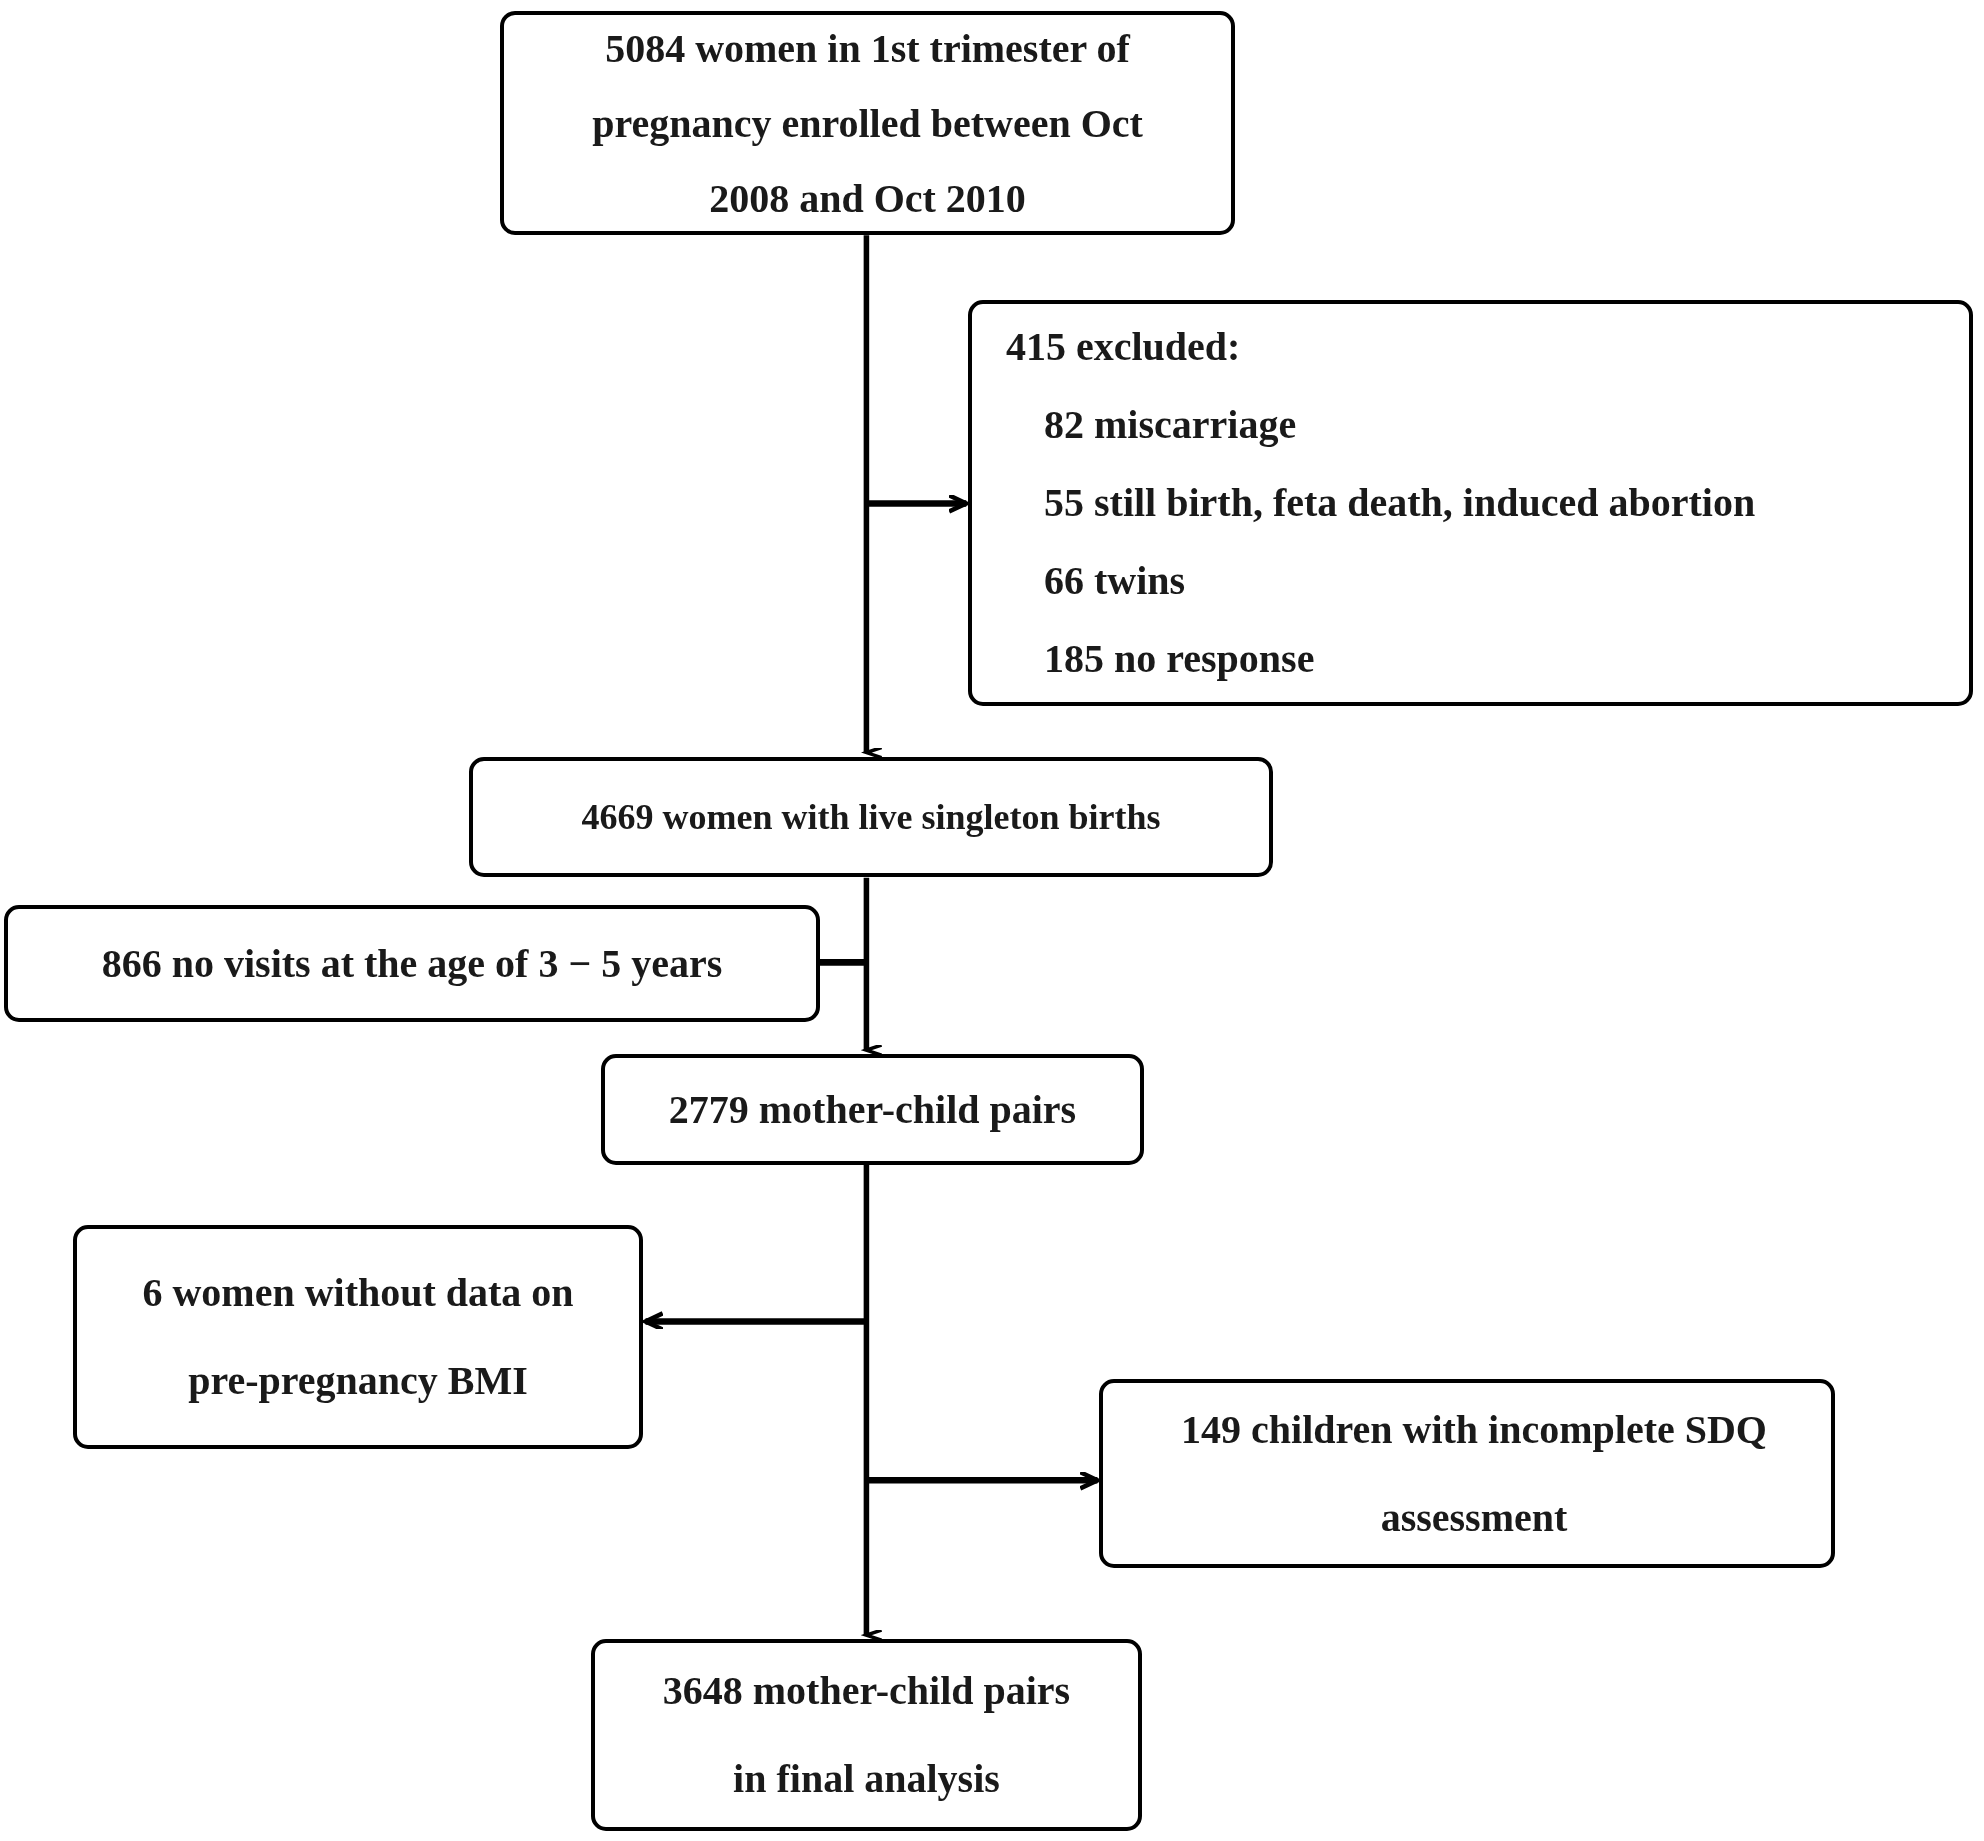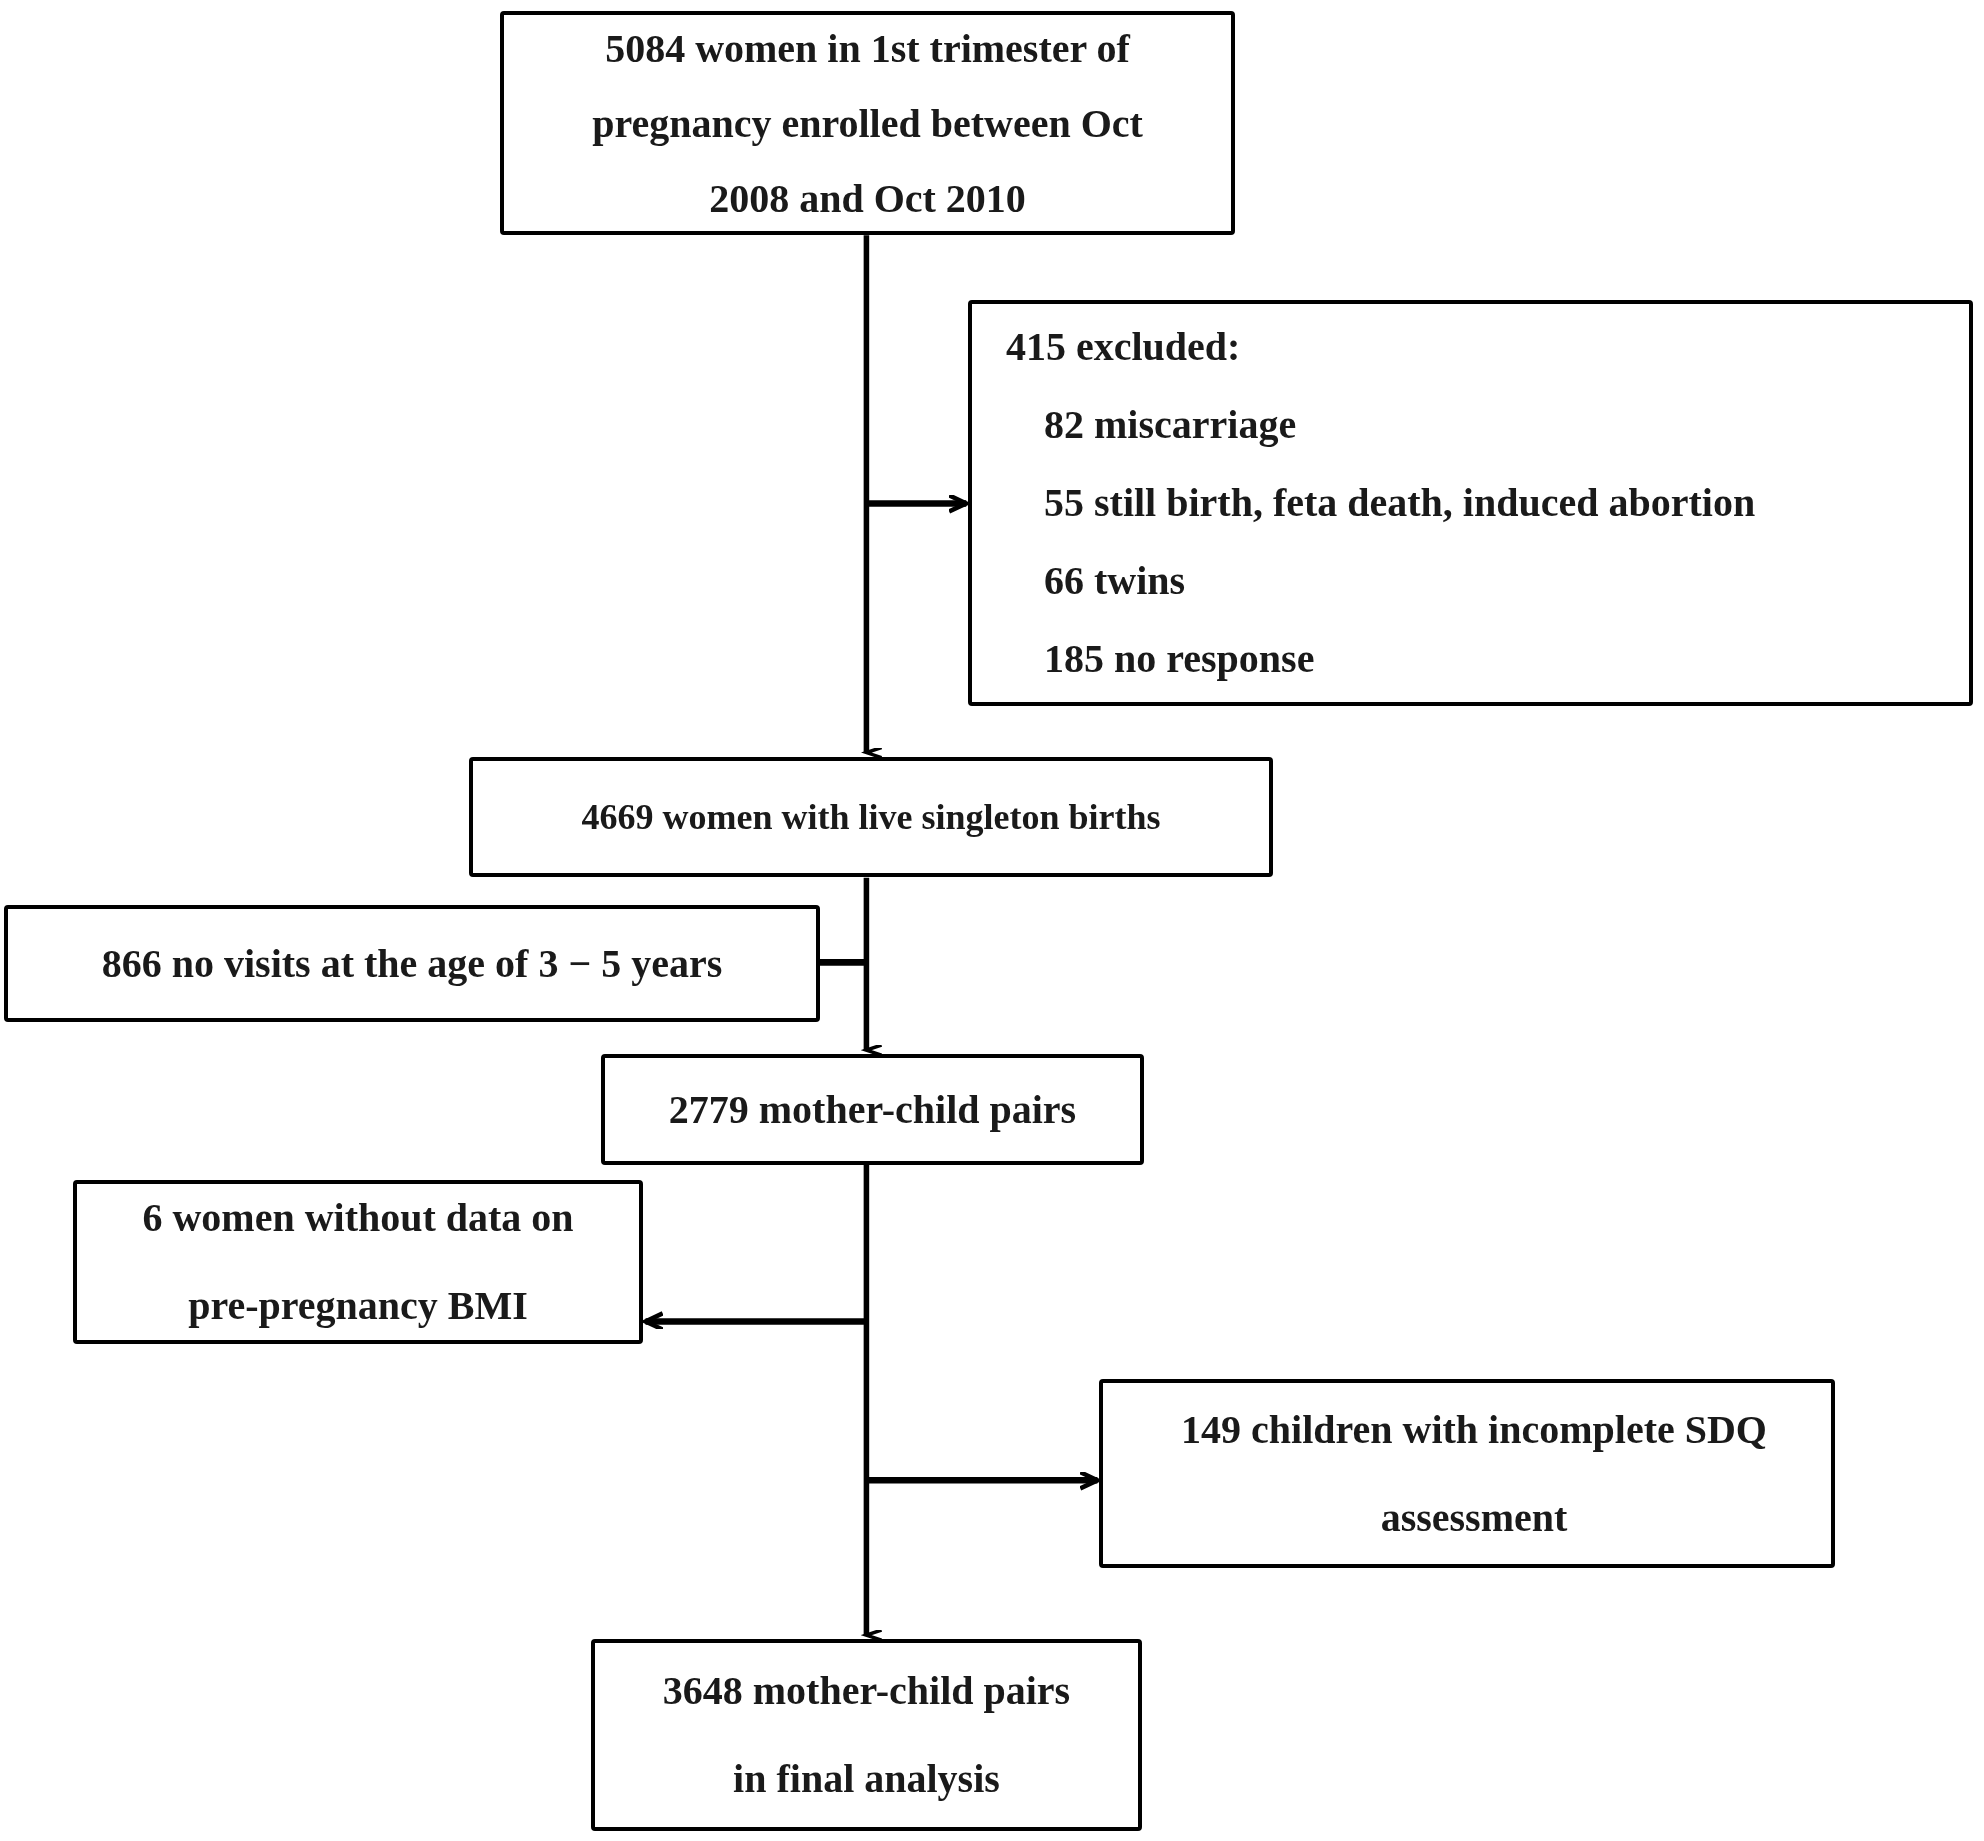--- a/index.html
+++ b/index.html
@@ -22,21 +22,21 @@
     top: 0;
     width: 1985px;
     height: 1842px;
     pointer-events: none;
   }
   .node {
     position: absolute;
     box-sizing: border-box;
     background: #ffffff;
     border: 4.5px solid #000000;
-    border-radius: 4px;
+    border-radius: 15px;
     display: flex;
     flex-direction: column;
     align-items: center;
     justify-content: center;
     text-align: center;
     color: #1a1a1a;
     font-weight: bold;
     font-family: "Liberation Serif", "DejaVu Serif", serif;
   }
   .node .line {
@@ -44,21 +44,21 @@
     white-space: nowrap;
   }
 
   
   #node-enrolled      { left: 500px;  top: 11px;   width: 735px; height: 224px;  font-size: 40px; line-height: 75px; }
   #node-excluded      { left: 968px; top: 300px;  width: 1005px; height: 406px;  font-size: 40px; line-height: 78px;
                         align-items: flex-start; justify-content: center; text-align: left; padding-left: 34px; }
   #node-singleton     { left: 469px;  top: 757px; width: 804px; height: 120px;  font-size: 36px; line-height: 50px; }
   #node-no-visits     { left: 4px;    top: 905px; width: 816px; height: 117px;  font-size: 40px; line-height: 50px; }
   #node-pairs-3803    { left: 601px; top: 1054px; width: 543px; height: 111px;  font-size: 40px; line-height: 50px; }
-  #node-no-bmi        { left: 73px;  top: 1180px; width: 570px; height: 164px;  font-size: 40px; line-height: 88px; }
+  #node-no-bmi        { left: 73px;  top: 1225px; width: 570px; height: 224px;  font-size: 40px; line-height: 88px; }
   #node-incomplete-sdq{ left: 1099px; top: 1379px; width: 736px; height: 189px;  font-size: 40px; line-height: 88px; padding-left: 14px; }
   #node-final         { left: 591px; top: 1639px; width: 551px; height: 192px;  font-size: 40px; line-height: 88px; }
 
   
   #node-excluded .excl-head { display:block; white-space:nowrap; }
   #node-excluded .excl-item { display:block; white-space:nowrap; padding-left: 38px; }
 </style>
 </head>
 <body>
 

